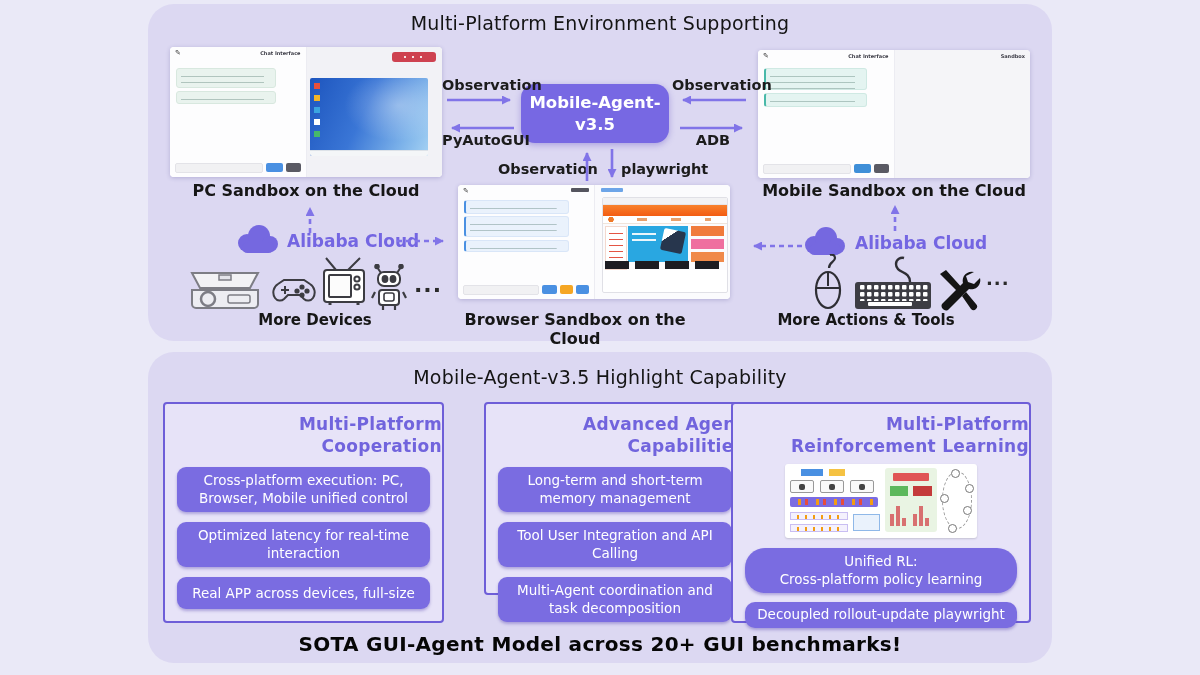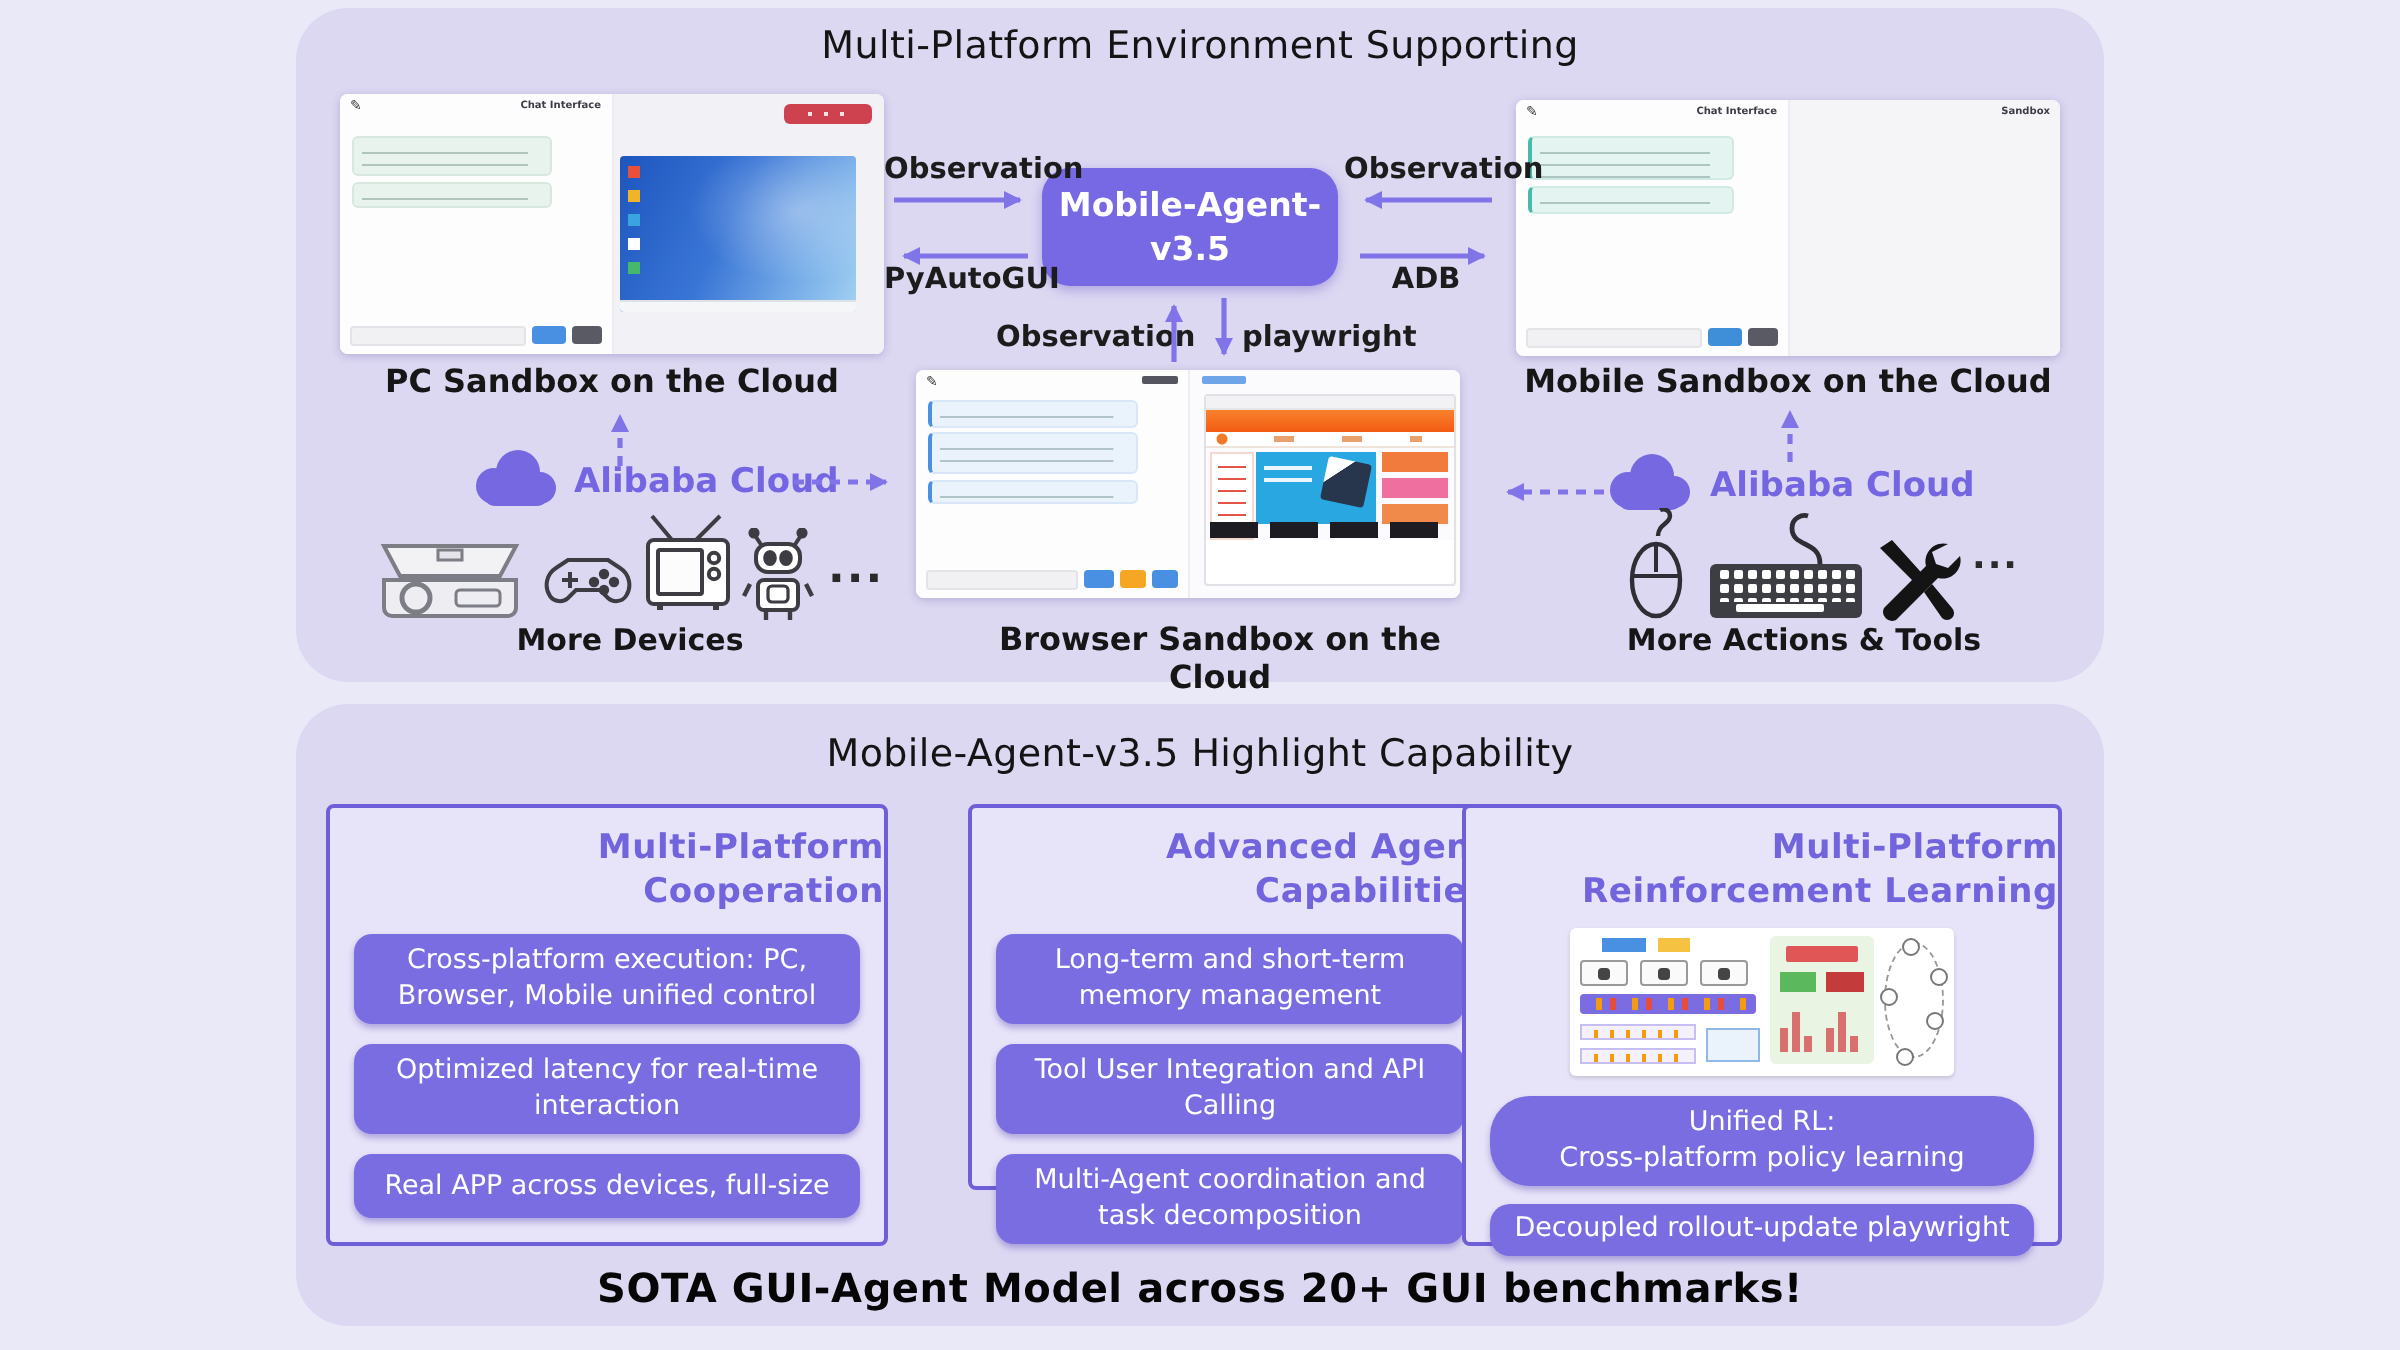--- a/index.html
+++ b/index.html
@@ -191,21 +191,21 @@
           <div id="br-banner">
             <div id="br-banner-text"></div>
             <div id="br-banner-prod"></div>
           </div>
           <div id="br-rightcol"></div>
           <div id="br-thumbs"></div>
         </div>
       </div>
     </div>
   </div>
-  <div class="shot-label" style="left:474px;top:310px;">Browser Sandbox on the Cloud</div>
+  <div class="shot-label" style="left:439px;top:310px;">Browser Sandbox on the Cloud</div>
 
   <div id="agent-box">
     <span>Mobile-Agent-</span>
     <span>v3.5</span>
   </div>
 
   <div class="arrow-label" style="left:442px;width:80px;top:77px;text-align:center;">Observation</div>
   <div class="arrow-label" style="left:442px;width:80px;top:132px;text-align:center;">PyAutoGUI</div>
   <div class="arrow-label" style="left:672px;width:82px;top:77px;text-align:center;">Observation</div>
   <div class="arrow-label" style="left:672px;width:82px;top:132px;text-align:center;">ADB</div>
@@ -279,21 +279,21 @@
     <path d="M58 26 c0 -12 -14 -8 -14 -18 c0 -5 5 -7 8 -6" fill="none" stroke="#2e2e34" stroke-width="2.4"></path>
     <rect x="3" y="26" width="76" height="27" rx="3" fill="#3d3d44"></rect>
     <rect x="6" y="29" width="70" height="16" fill="url(#keys)"></rect>
     <rect x="16" y="46" width="44" height="4" rx="1" fill="#ffffff"></rect>
   </svg>
   <svg class="abs" style="left:934px;top:266px;" width="48" height="48" viewBox="0 0 48 48">
     <path d="M40 6 a9 9 0 0 0 -11 11 L8 38 a4.5 4.5 0 0 0 6 6 L35 23 a9 9 0 0 0 11 -11 l-6 6 -6 -2 -2 -6 Z" fill="#141414"></path>
     <path d="M6 8 L12 4 L30 24 L26 28 Z M28 30 L32 26 L42 38 a3.5 3.5 0 0 1 -5 5 Z" fill="#141414"></path>
   </svg>
   <div class="ellipsis" style="left:986px;top:268px;font-size:18px;">...</div>
-  <div class="icon-label" style="left:812px;width:180px;top:311px;text-align:center;">More Actions &amp; Tools</div>
+  <div class="icon-label" style="left:776px;width:180px;top:311px;text-align:center;">More Actions &amp; Tools</div>
 
   <svg class="overlay" width="1200" height="675" viewBox="0 0 1200 675">
     <defs>
       <marker id="ah" markerWidth="10" markerHeight="9" refX="8" refY="4.5" orient="auto" markerUnits="userSpaceOnUse">
         <path d="M0,0 L9,4.5 L0,9 Z" fill="#8174e8"></path>
       </marker>
     </defs>
     <g stroke="#8174e8" stroke-width="2.6" fill="none">
       <line x1="447" y1="100" x2="510" y2="100" marker-end="url(#ah)"></line>
       <line x1="514" y1="128" x2="452" y2="128" marker-end="url(#ah)"></line>

